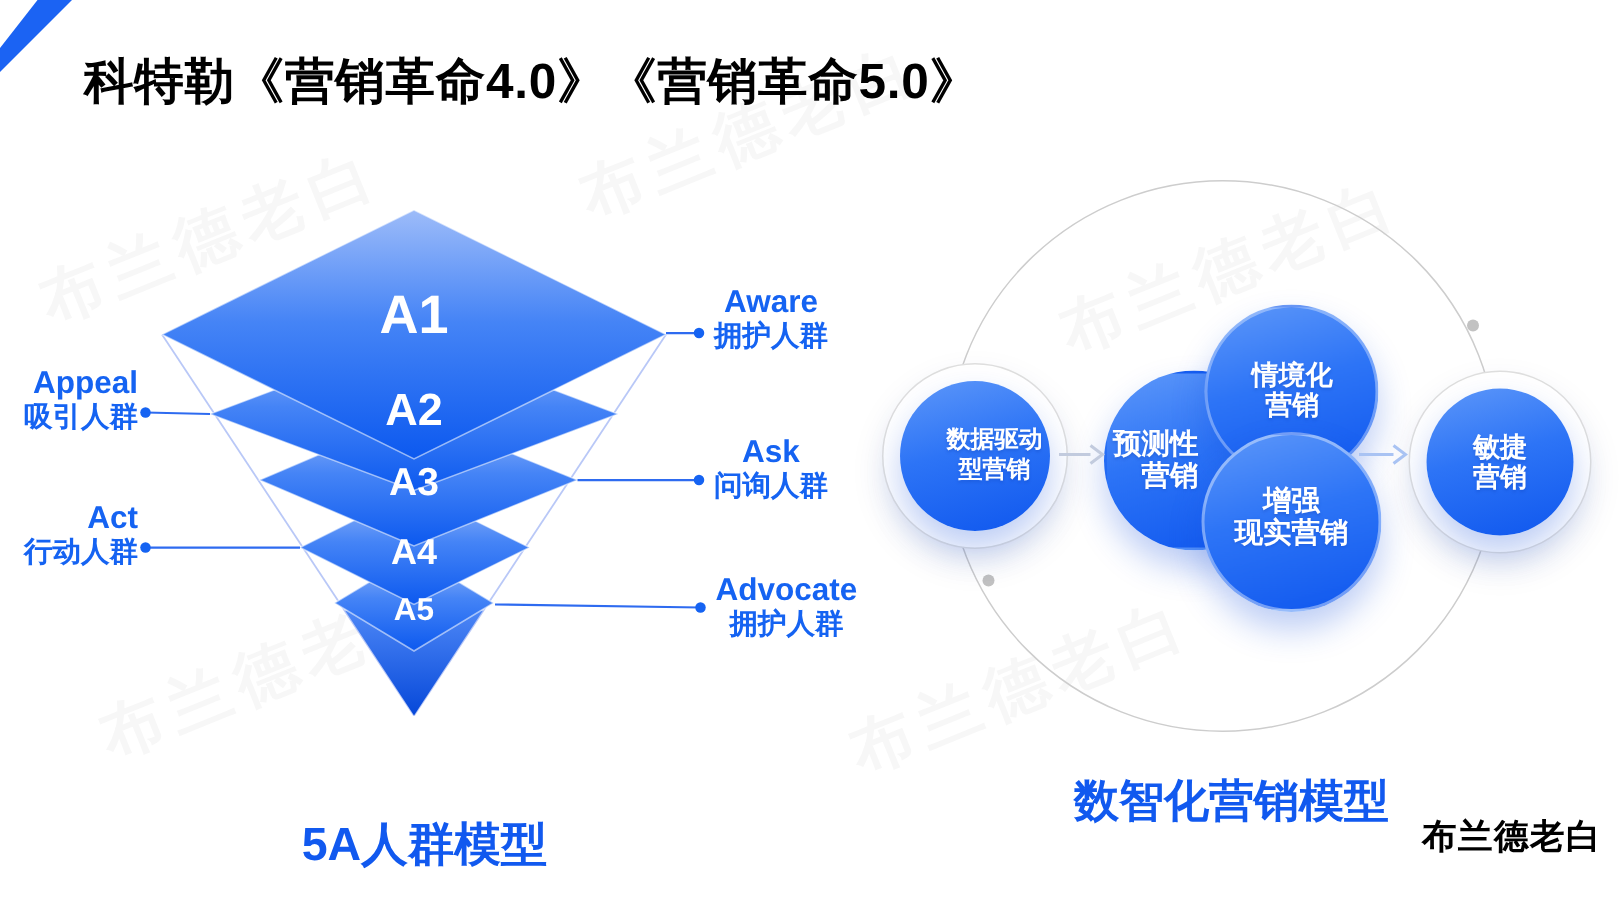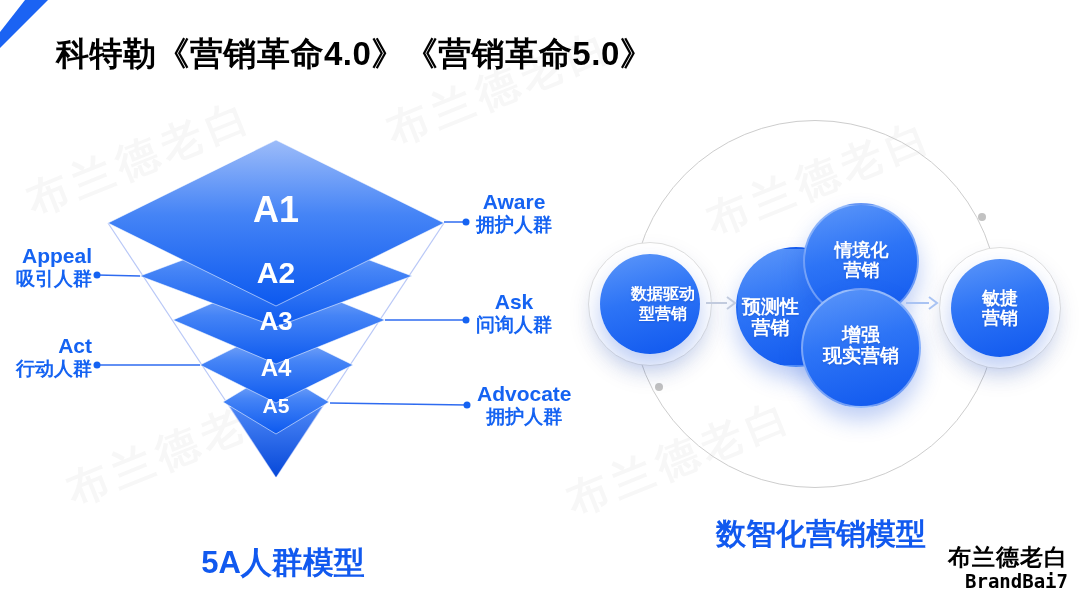--- a/index.html
+++ b/index.html
@@ -70,21 +70,21 @@
                  border:2px solid rgba(255,255,255,0.35); }
   .bub-ar      { left:801px; top:288px; width:120px; height:120px; z-index:5;
                  border:2px solid rgba(255,255,255,0.40); }
   .bub-agile   { left:951px; top:259px; width:98px;  height:98px;  z-index:3; }
 
   .bubble-label {
     position:absolute; z-index:6; color:#fff; font-weight:800; text-align:center;
     line-height:20px; text-shadow:0 1px 2px rgba(10,50,160,0.25); white-space:nowrap;
   }
   .blb-data    { left:600px; top:284px; width:100px; font-size:16px;padding-left:26px; }
-  .blb-predict { left:742px; top:296px; text-align:center; font-size:19px; line-height:21px; }
+  .blb-predict { left:742px; top:286px; text-align:right; font-size:19px; line-height:21px; }
   .blb-context { left:803px; top:240px; width:117px; font-size:18px; }
   .blb-ar      { left:801px; top:324px; width:120px; font-size:19px; line-height:21px; }
   .blb-agile   { left:951px; top:288px; width:98px;  font-size:18px; }
 
   .arrows-svg { left:700px; top:293px; width:245px; height:20px; z-index:6; }
 
   
   .caption { position:absolute; font-weight:900; color:#1159ef; text-align:center; }
   .cap-funnel { left:133px; top:514px; width:300px; font-size:31px;margin-top:28px; }
   .cap-model  { left:671px; top:514px; width:300px; font-size:30px; }
@@ -210,14 +210,13 @@
   <path d="M27,4 L35,10 L27,16" fill="none" stroke="#c2cbde" stroke-width="2"></path>
   <line x1="206" y1="10" x2="229" y2="10" stroke="#a9c3f3" stroke-width="2"></line>
   <path d="M229,4 L237,10 L229,16" fill="none" stroke="#a9c3f3" stroke-width="2"></path>
 </svg>
 
 <div class="caption cap-funnel">5A人群模型</div>
 <div class="caption cap-model">数智化营销模型</div>
 
 <div class="abs logo">
   <div class="l1">布兰德老白</div>
-  <div class="l2">BrandBai7</div>
 </div>
 
 </body></html>

